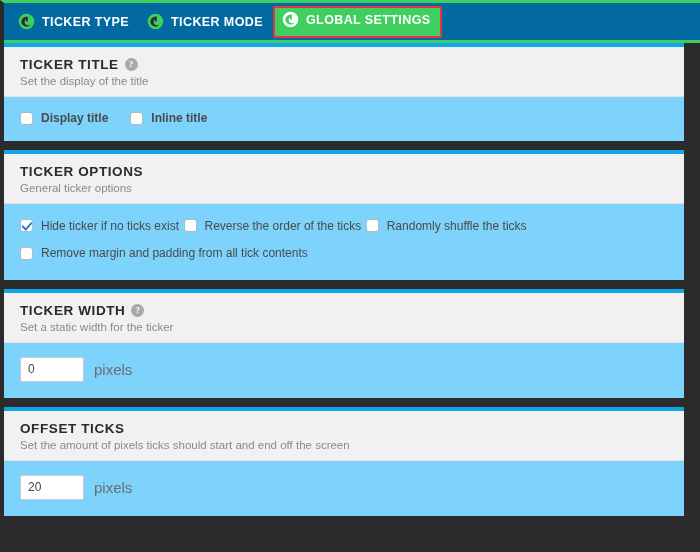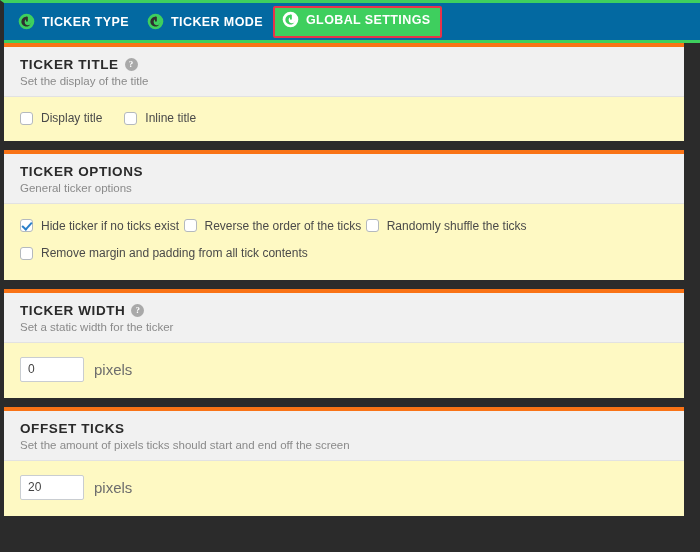--- a/index.html
+++ b/index.html
@@ -49,22 +49,22 @@
     height: 32px;
     padding: 0 9px 4px 7px;
   }
   .tab.active .tab-label { color: #ffffff; }
 
   .tick-icon { width: 17px; height: 17px; flex: 0 0 17px; display:block; }
 
   
   .panels { padding: 0; }
   .panel {
-    background: #fef9c3;
-    border-top: 4px solid #f97316;
+    background: #7dd3fc;
+    border-top: 4px solid #0ea5e9;
     margin-bottom: 9px;
     margin-right: 16px;
   }
   .panel-head {
     background: #f1f1f1;
     border-bottom: 1px solid #e2e2e2;
     padding: 10px 16px 9px 16px;
   }
   .panel-title {
     display: flex;
@@ -89,21 +89,21 @@
     font-weight: bold;
     line-height: 13px;
     text-align: center;
     display: inline-block;
     cursor: pointer;
     font-family: "Liberation Serif", serif;
   }
   .panel-body { padding: 14px 16px 16px 16px; }
 
   
-  .cb-row { display: flex; align-items: flex-end; gap: 22px; }
+  .cb-row { display: flex; align-items: flex-end; gap: 22px; font-weight: bold; }
   .cb-list .cb-item { margin-bottom: 13px; justify-content: flex-end; }
   .cb-list .cb-item:last-child { margin-bottom: 0; }
   .cb-item {
     display: inline-flex;
     align-items: center;
     gap: 8px;
     cursor: pointer;
   }
   .box {
     width: 13px; height: 13px;

